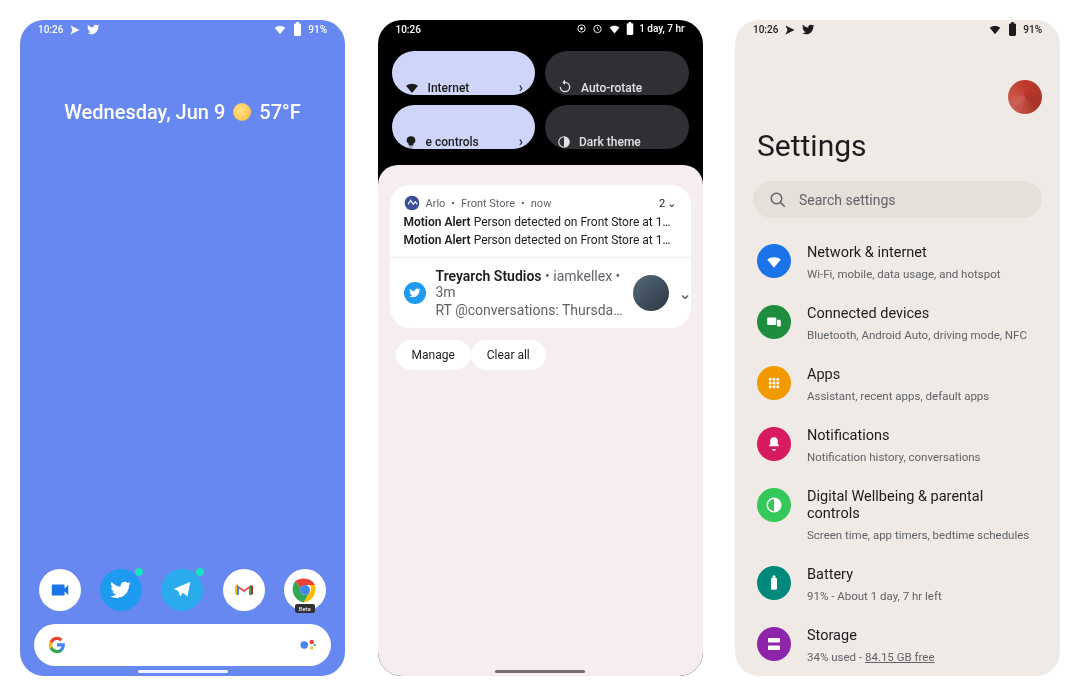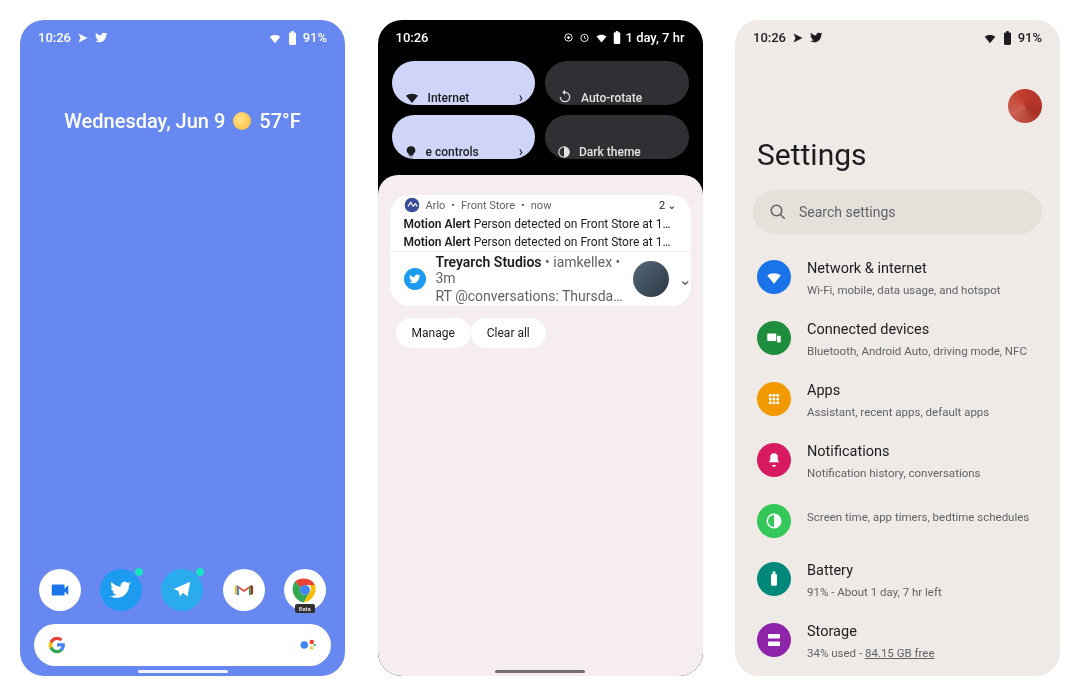--- a/index.html
+++ b/index.html
@@ -1,18 +1,18 @@
 <!DOCTYPE html>
 <html><head>
 <meta charset="utf-8">
 <style>
   * { margin: 0; padding: 0; box-sizing: border-box; font-family: -apple-system, "Roboto", "Segoe UI", sans-serif; -webkit-font-smoothing: antialiased; }
   body { width: 1080px; height: 694px; background: #fff; display: flex; justify-content: space-between; padding: 20px; }
   .phone { width: 325px; height: 656px; border-radius: 24px; overflow: hidden; display: flex; flex-direction: column; position: relative; }
-  .status-bar { display: flex; justify-content: space-between; align-items: flex-end; padding: 10px 18px 4px 18px; font-size: 13px; font-weight: 500; }
+  .status-bar { display: flex; justify-content: space-between; align-items: flex-end; padding: 2px 18px 4px 18px; font-size: 10px; font-weight: 500; }
   .status-left, .status-right { display: flex; align-items: center; gap: 6px; }
   .status-right svg, .status-left svg { display: block; }
 
   
   .p1 { background: #6788f1; color: #fff; }
   .p1 .weather { margin-top: 60px; text-align: center; font-size: 20px; font-weight: 500; display:flex; align-items:center; justify-content:center; gap:8px; }
   .sun { width: 18px; height: 18px; border-radius: 50%; background: radial-gradient(circle at 40% 40%, #ffe38a, #f7b733); display:inline-block; }
   .dock { position:absolute; bottom:65px; left:0; right:0; display:flex; justify-content:space-evenly; align-items:center; }
   .app-icon { width: 42px; height: 42px; border-radius: 50%; display:flex; align-items:center; justify-content:center; position:relative; }
   .ai-white { background:#fff; }
@@ -24,21 +24,21 @@
 
   
   .p2 { background:#000; color:#fff; }
   .qs { display:grid; grid-template-columns:1fr 1fr; gap:10px; padding:12px 14px 16px 14px; }
   .qs-tile { height:44px; border-radius:22px; display:flex; align-items:flex-end; gap:8px; padding:0 12px; font-size:12px; font-weight:500; }
   .qs-on  { background:#cfd5f8; color:#1a1c1e; }
   .qs-off { background:#2e3033; color:#e3e3e3; }
   .qs-tile .chev { margin-left:auto; font-size:14px; }
   .panel { background:#f6edee; flex:1; border-top-left-radius:20px; border-top-right-radius:20px; color:#1c1b1f; padding-top:12px; position:relative; }
   .notif-card { background:#fff; margin:8px 12px; border-radius:20px; overflow:hidden; }
-  .nc-row { padding:2px 14px; }
+  .nc-row { padding:10px 14px; }
   .nc-head { display:flex; align-items:center; gap:6px; font-size:11px; color:#5f6368; }
   .nc-head .count { margin-left:auto; display:flex; align-items:center; gap:2px; color:#1c1b1f; }
   .nc-line { font-size:12px; margin-top:4px; white-space:nowrap; overflow:hidden; text-overflow:ellipsis; color:#1c1b1f; }
   .nc-line b { font-weight:600; }
   .nc-sep { height:1px; background:#eee; }
   .nc-conv { display:flex; align-items:center; gap:10px; }
   .nc-conv .avatar { width:36px; height:36px; border-radius:50%; background:linear-gradient(135deg,#566a7a,#2b3642); flex-shrink:0; }
   .nc-conv .meta { flex:1; font-size:14px; }
   .nc-conv .meta .title { font-weight:600; color:#1c1b1f; }
   .nc-conv .meta .sub { color:#5f6368; margin-top:2px; white-space:nowrap; overflow:hidden; text-overflow:ellipsis; }
@@ -348,20 +348,21 @@
      </div>
       </div>
       <div class="sitem">
         <div class="ico bg-mint">
        <svg width="18" height="18" viewBox="0 0 24 24" fill="#fff">
             <circle cx="12" cy="12" r="9" fill="none" stroke="#fff" stroke-width="2"></circle>
             <path d="M12 3a9 9 0 0 1 0 18"></path>
           </svg>
      </div>
      <div class="txts">
+       <div class="t">Digital Wellbeing &amp; parental controls</div>
        <div class="s">Screen time, app timers, bedtime schedules</div>
      </div>
       </div>
       <div class="sitem">
         <div class="ico bg-teal">
        <svg width="18" height="18" viewBox="0 0 24 24" fill="#fff">
             <rect x="8" y="5" width="8" height="16" rx="2"></rect>
             <rect x="10" y="2" width="4" height="3" rx="1"></rect>
           </svg>
      </div>

